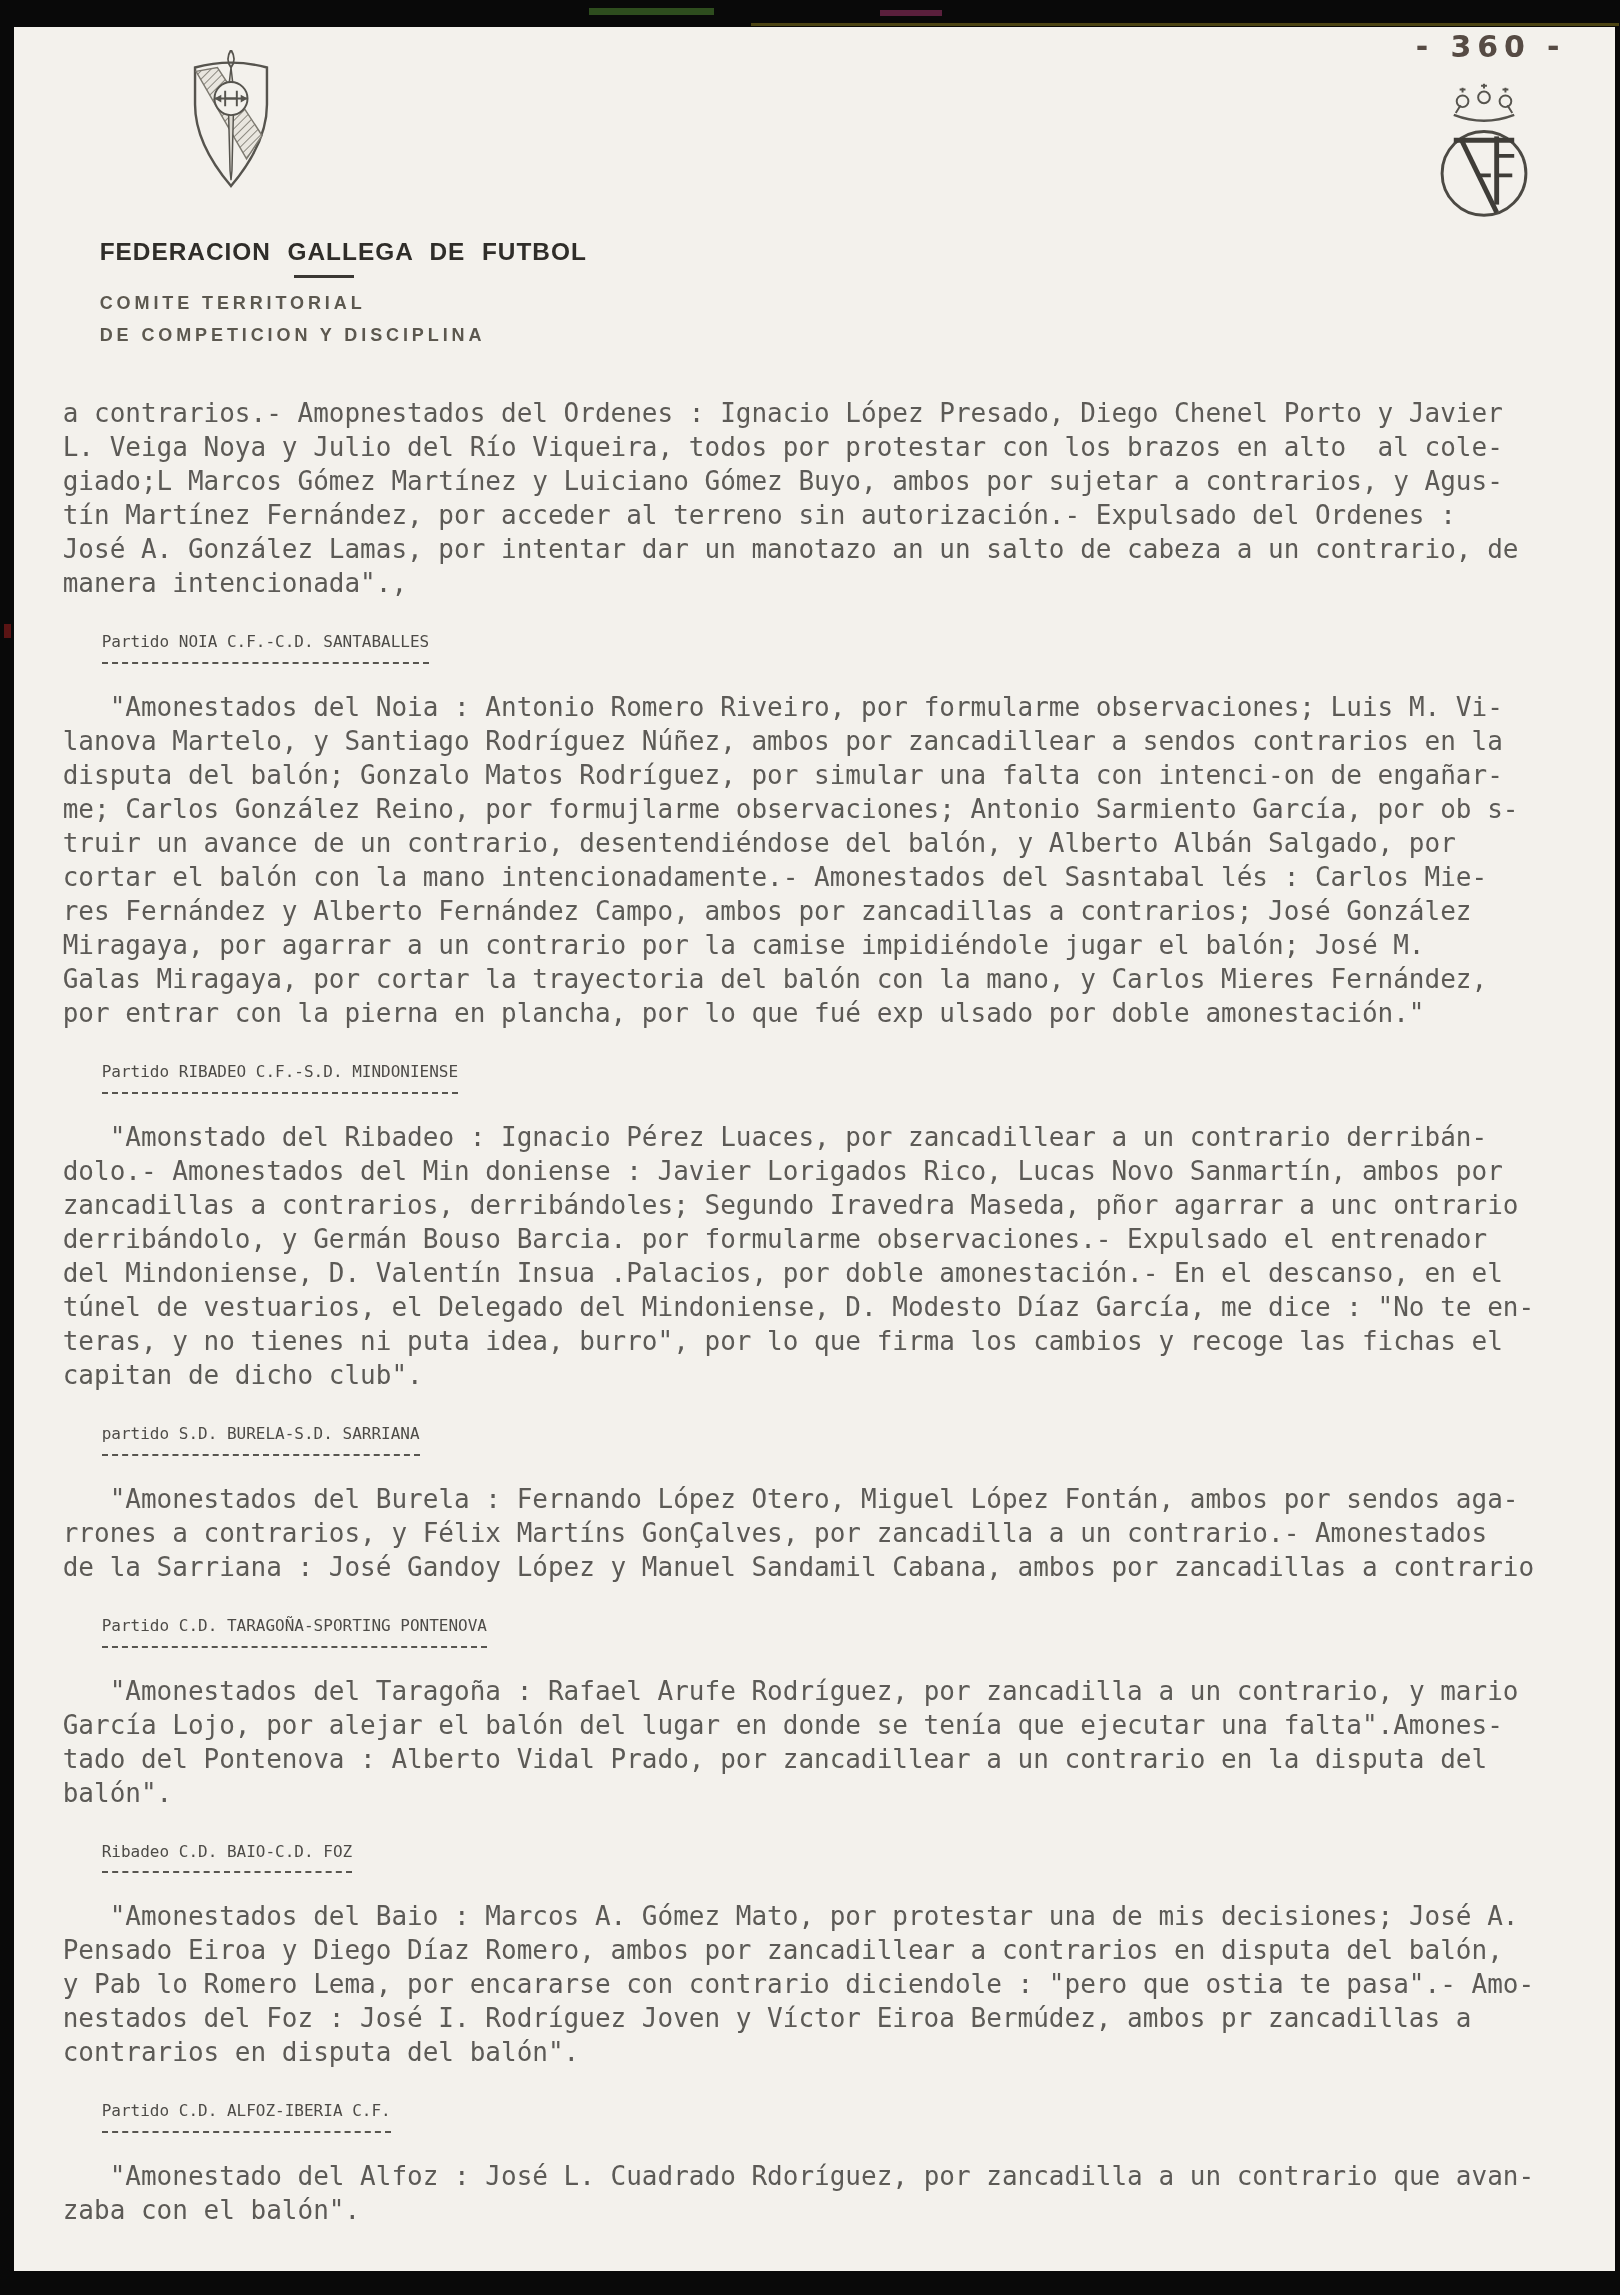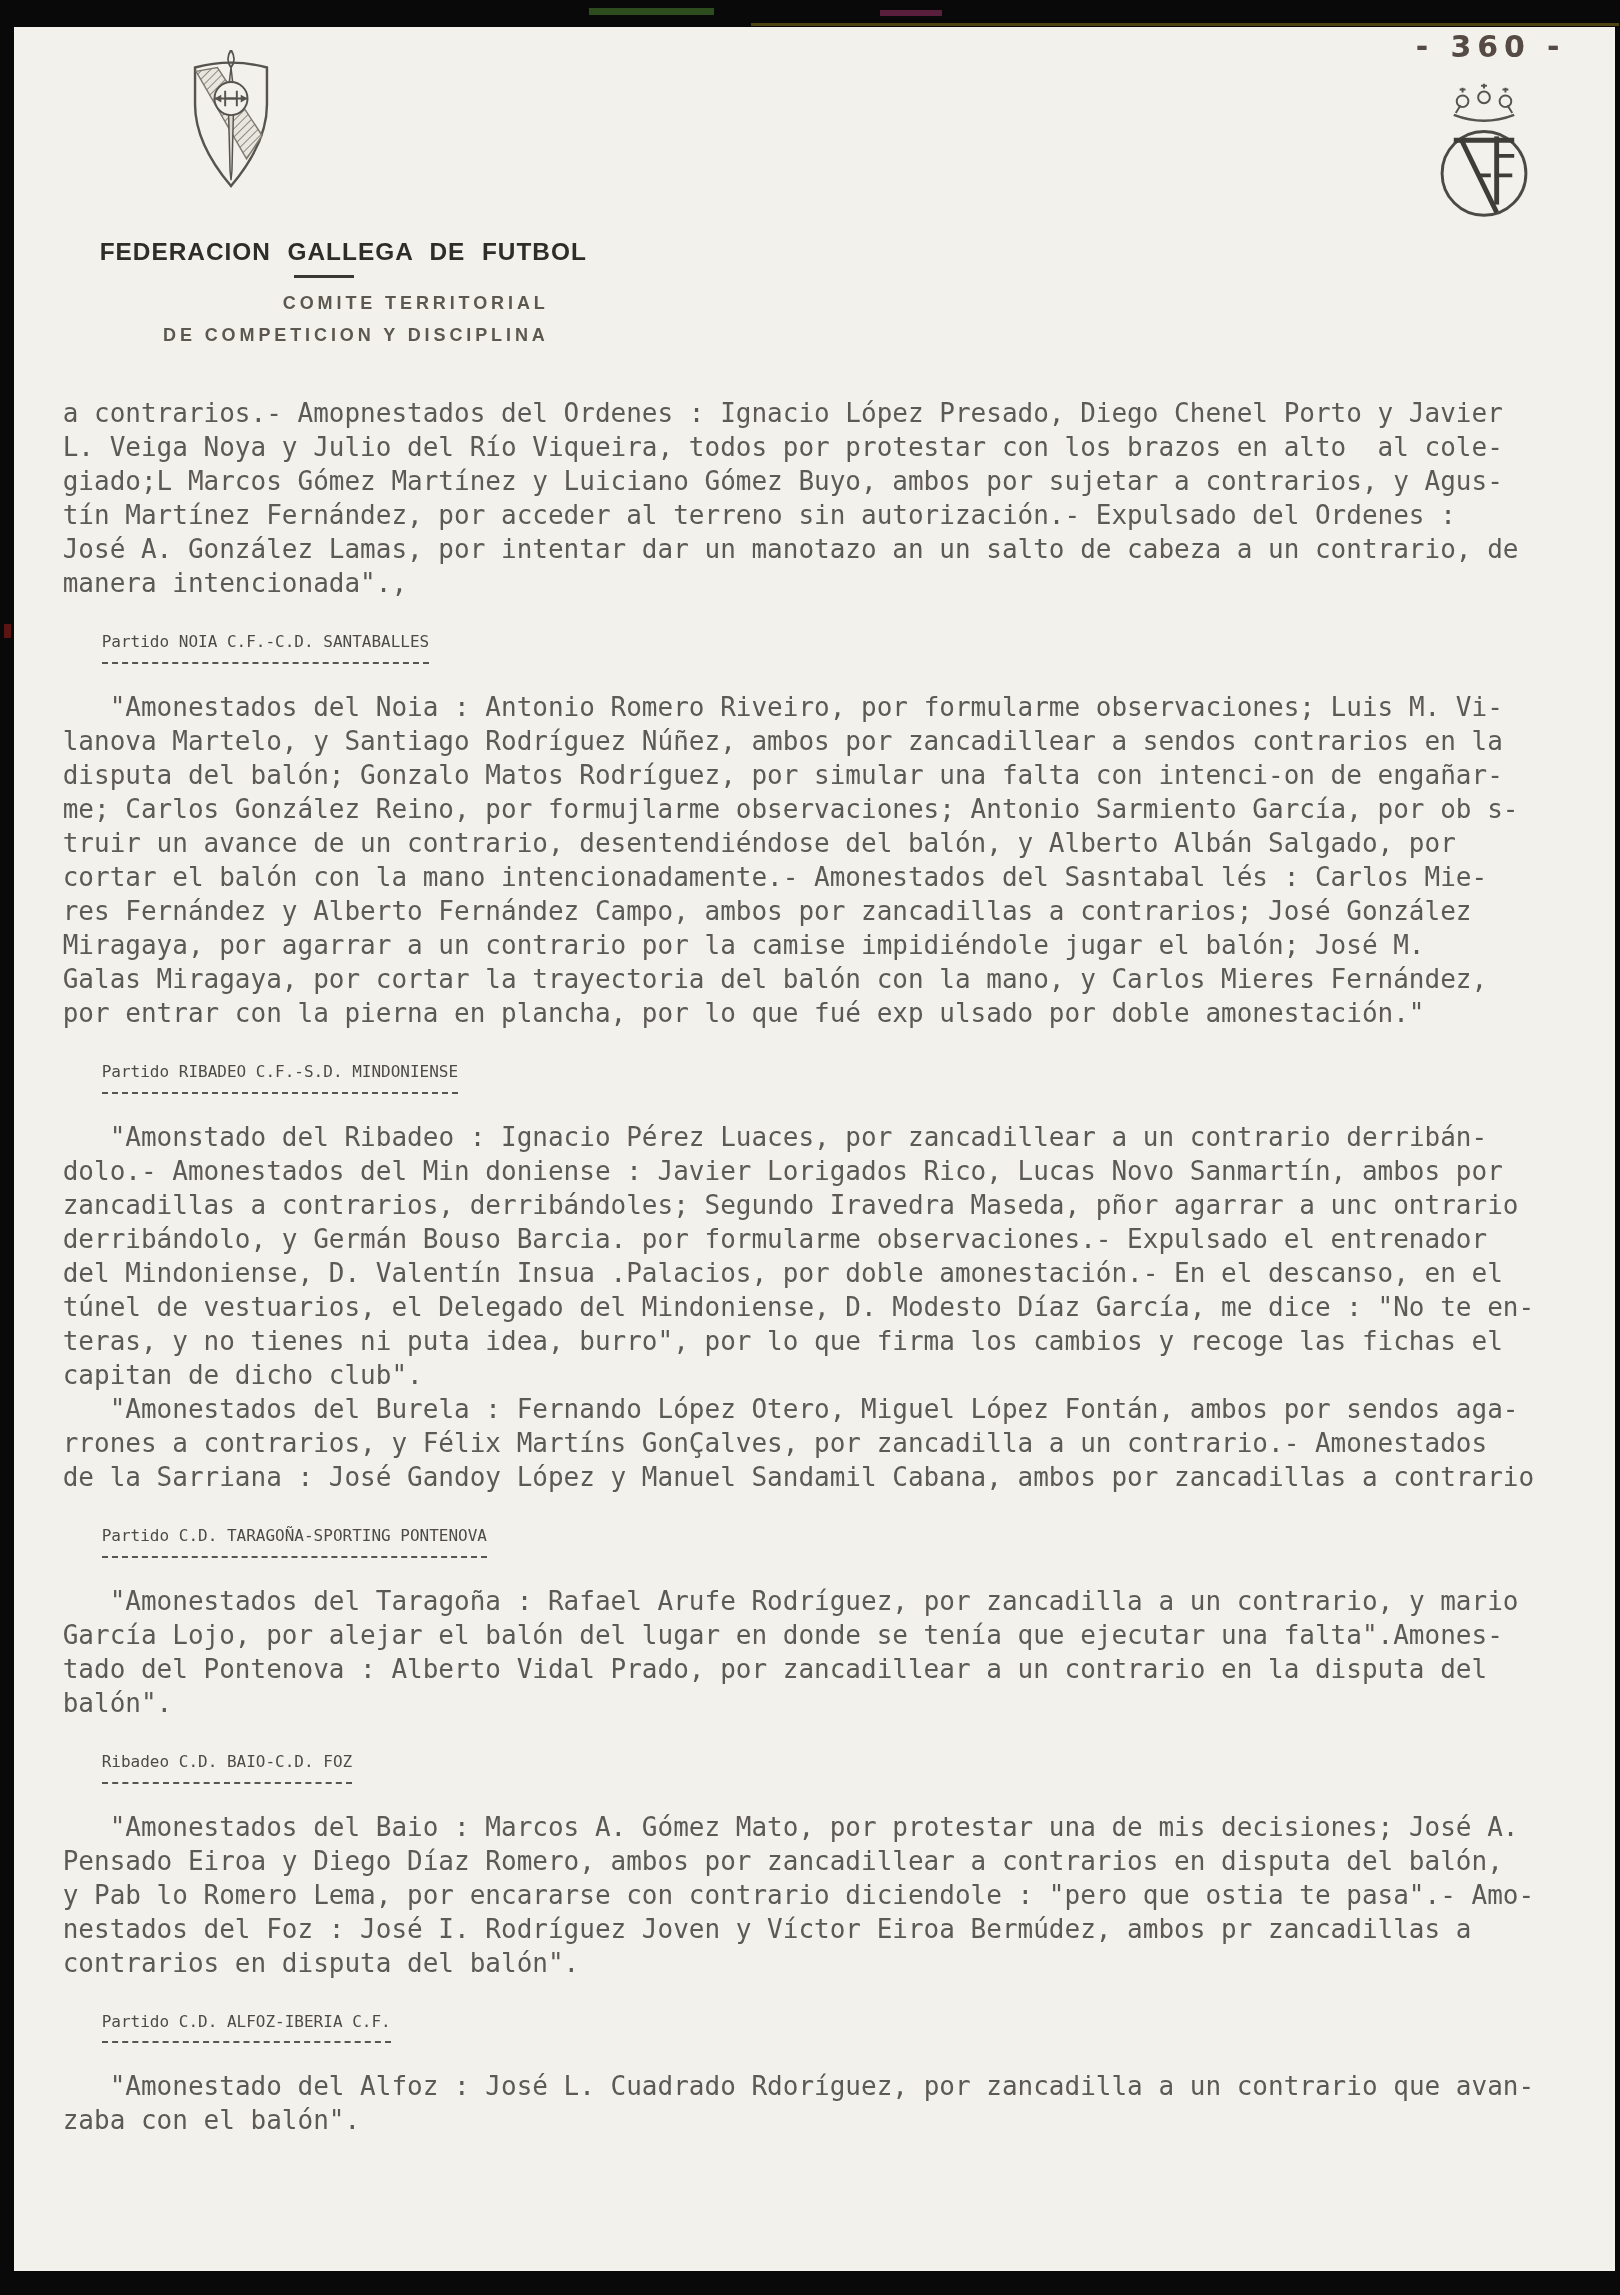--- a/index.html
+++ b/index.html
@@ -19,21 +19,21 @@
   }
   .page-number{
     position:absolute;left:1402px;top:2px;
     font-family:"DejaVu Sans",sans-serif;
     font-size:30px;font-weight:bold;color:#564b44;
     letter-spacing:5.9px;
   }
   .crest-left{position:absolute;left:174px;top:23.4px;width:86px;height:138px;}
   .crest-right{position:absolute;left:1422px;top:47px;width:96px;height:154px;}
   .org-block{
-    position:absolute;left:86px;top:211px;width:449px;text-align:right;
+    position:absolute;left:86px;top:211px;width:449px;text-align:left;
   }
   .org-name{
     font-family:"Liberation Sans",sans-serif;
     font-size:24.4px;font-weight:bold;color:#2f2d29;
     letter-spacing:1px;word-spacing:8.8px;white-space:nowrap;
   }
   .org-rule{
     width:60px;height:2.9px;background:#3a3833;margin:8.8px auto 9.8px auto;
   }
   .committee{
@@ -140,20 +140,21 @@
   <div class="sec-title-row"><span class="sec-title">Partido RIBADEO C.F.-S.D. MINDONIENSE</span></div>
   <div class="par">   "Amonstado del Ribadeo : Ignacio Pérez Luaces, por zancadillear a un contrario derribán-
 dolo.- Amonestados del Min doniense : Javier Lorigados Rico, Lucas Novo Sanmartín, ambos por
 zancadillas a contrarios, derribándoles; Segundo Iravedra Maseda, pñor agarrar a unc ontrario
 derribándolo, y Germán Bouso Barcia. por formularme observaciones.- Expulsado el entrenador
 del Mindoniense, D. Valentín Insua .Palacios, por doble amonestación.- En el descanso, en el
 túnel de vestuarios, el Delegado del Mindoniense, D. Modesto Díaz García, me dice : "No te en-
 teras, y no tienes ni puta idea, burro", por lo que firma los cambios y recoge las fichas el
 capitan de dicho club".</div>
 
+  <div class="sec-title-row"><span class="sec-title">partido S.D. BURELA-S.D. SARRIANA</span></div>
   <div class="par">   "Amonestados del Burela : Fernando López Otero, Miguel López Fontán, ambos por sendos aga-
 rrones a contrarios, y Félix Martíns GonÇalves, por zancadilla a un contrario.- Amonestados
 de la Sarriana : José Gandoy López y Manuel Sandamil Cabana, ambos por zancadillas a contrario</div>
 
   <div class="sec-title-row"><span class="sec-title">Partido C.D. TARAGOÑA-SPORTING PONTENOVA</span></div>
   <div class="par">   "Amonestados del Taragoña : Rafael Arufe Rodríguez, por zancadilla a un contrario, y mario
 García Lojo, por alejar el balón del lugar en donde se tenía que ejecutar una falta".Amones-
 tado del Pontenova : Alberto Vidal Prado, por zancadillear a un contrario en la disputa del
 balón".</div>
 

